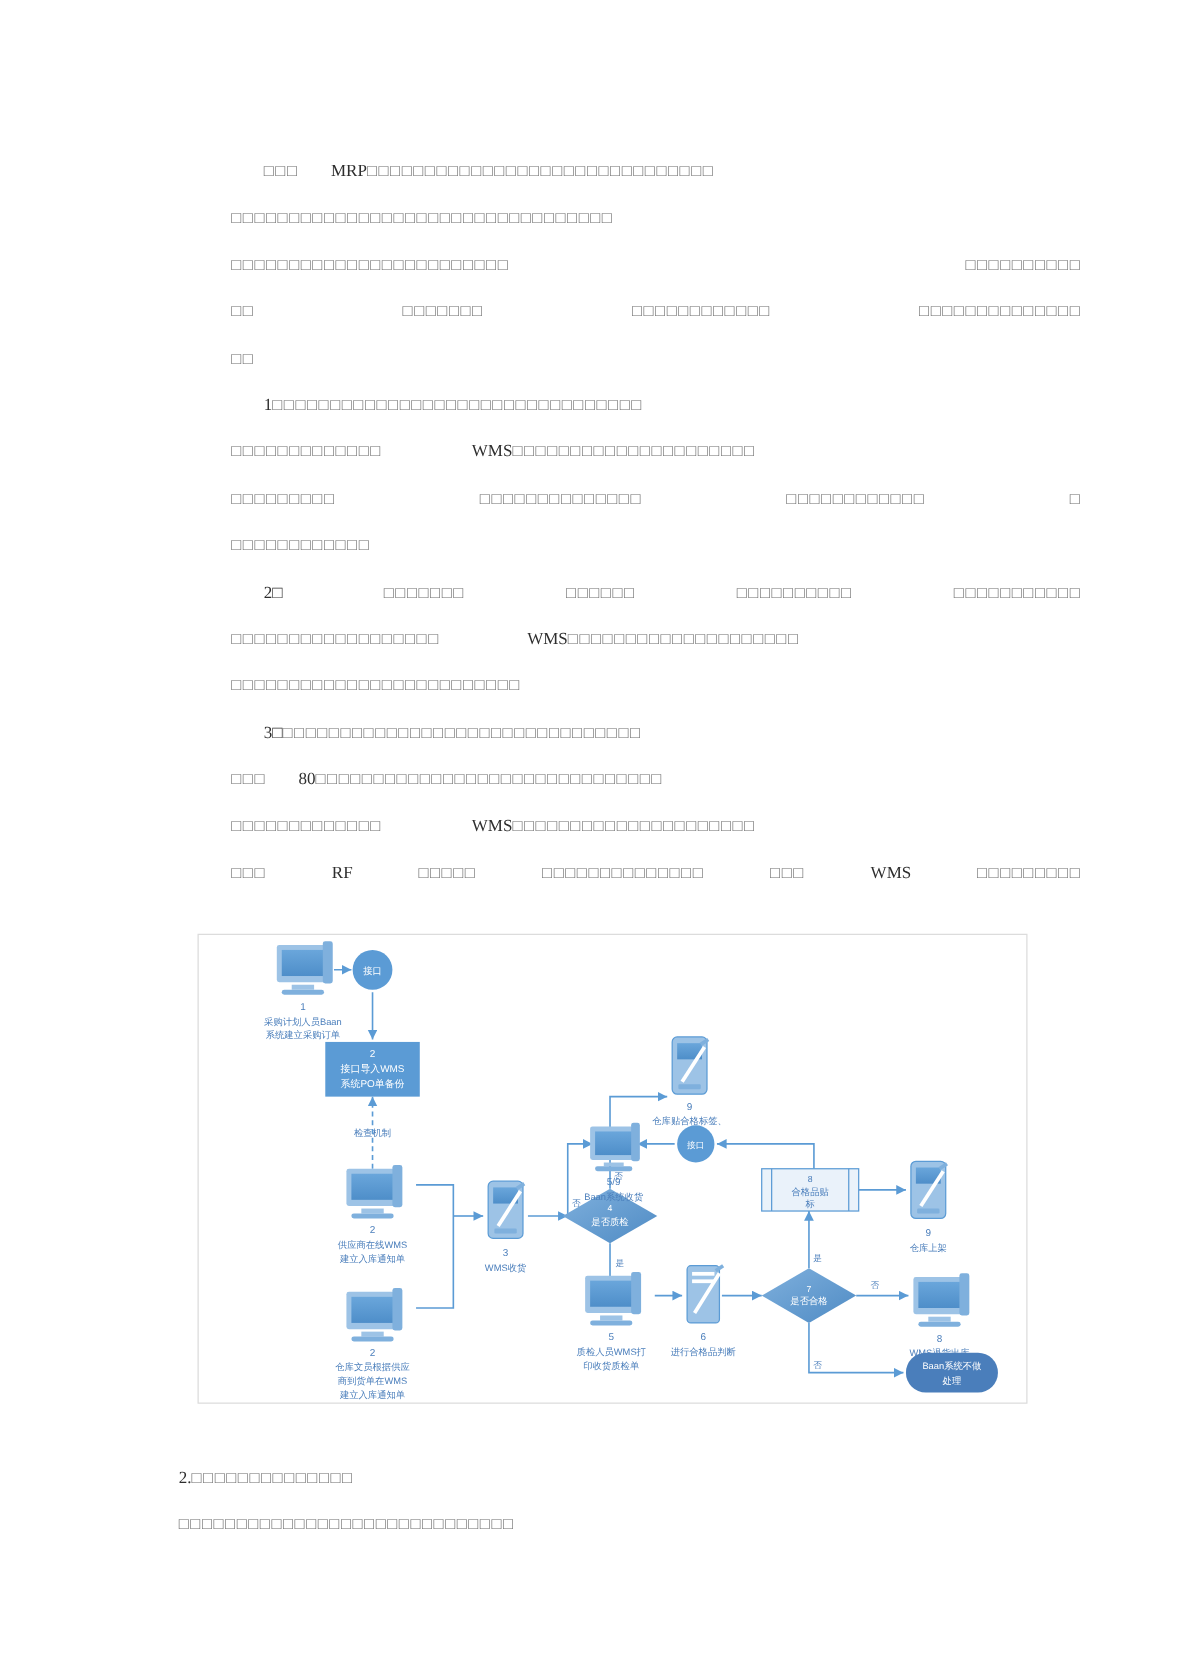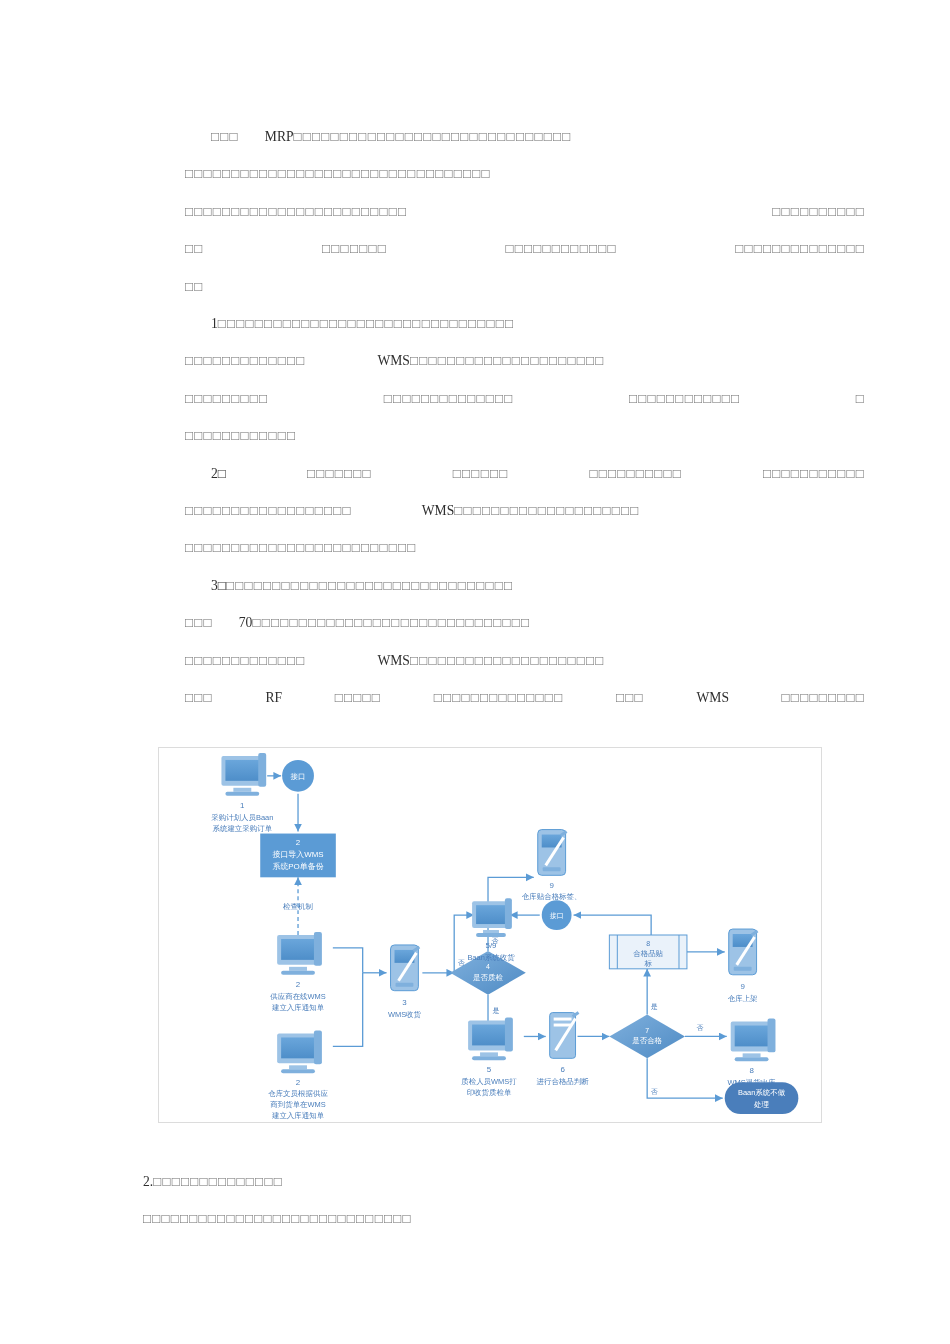--- a/index.html
+++ b/index.html
@@ -73,21 +73,21 @@
       <p class="para just ind">
         <span><span class="lat">2□</span></span>
         <span><span class="tofu">□□□□□□□</span></span>
         <span><span class="tofu">□□□□□□</span></span>
         <span><span class="tofu">□□□□□□□□□□</span></span>
         <span><span class="tofu">□□□□□□□□□□□</span></span>
       </p>
       <p class="para"><span class="tofu">□□□□□□□□□□□□□□□□□□</span><span style="display:inline-block;width:70px"></span><span class="lat">WMS</span><span class="tofu">□□□□□□□□□□□□□□□□□□□□</span></p>
       <p class="para"><span class="tofu">□□□□□□□□□□□□□□□□□□□□□□□□□</span></p>
       <p class="para ind"><span class="lat">3□</span><span class="tofu">□□□□□□□□□□□□□□□□□□□□□□□□□□□□□□□</span></p>
-      <p class="para"><span class="tofu">□□□</span><span style="display:inline-block;width:26px"></span><span class="lat">70</span><span class="tofu">□□□□□□□□□□□□□□□□□□□□□□□□□□□□□□</span></p>
+      <p class="para"><span class="tofu">□□□</span><span style="display:inline-block;width:26px"></span><span class="lat">80</span><span class="tofu">□□□□□□□□□□□□□□□□□□□□□□□□□□□□□□</span></p>
       <p class="para"><span class="tofu">□□□□□□□□□□□□□</span><span style="display:inline-block;width:72px"></span><span class="lat">WMS</span><span class="tofu">□□□□□□□□□□□□□□□□□□□□□</span></p>
       <p class="para just">
         <span><span class="tofu">□□□</span></span>
         <span><span class="lat">RF</span></span>
         <span><span class="tofu">□□□□□</span></span>
         <span><span class="tofu">□□□□□□□□□□□□□□</span></span>
         <span><span class="tofu">□□□</span></span>
         <span><span class="lat">WMS</span></span>
         <span><span class="tofu">□□□□□□□□□</span></span>
       </p>

